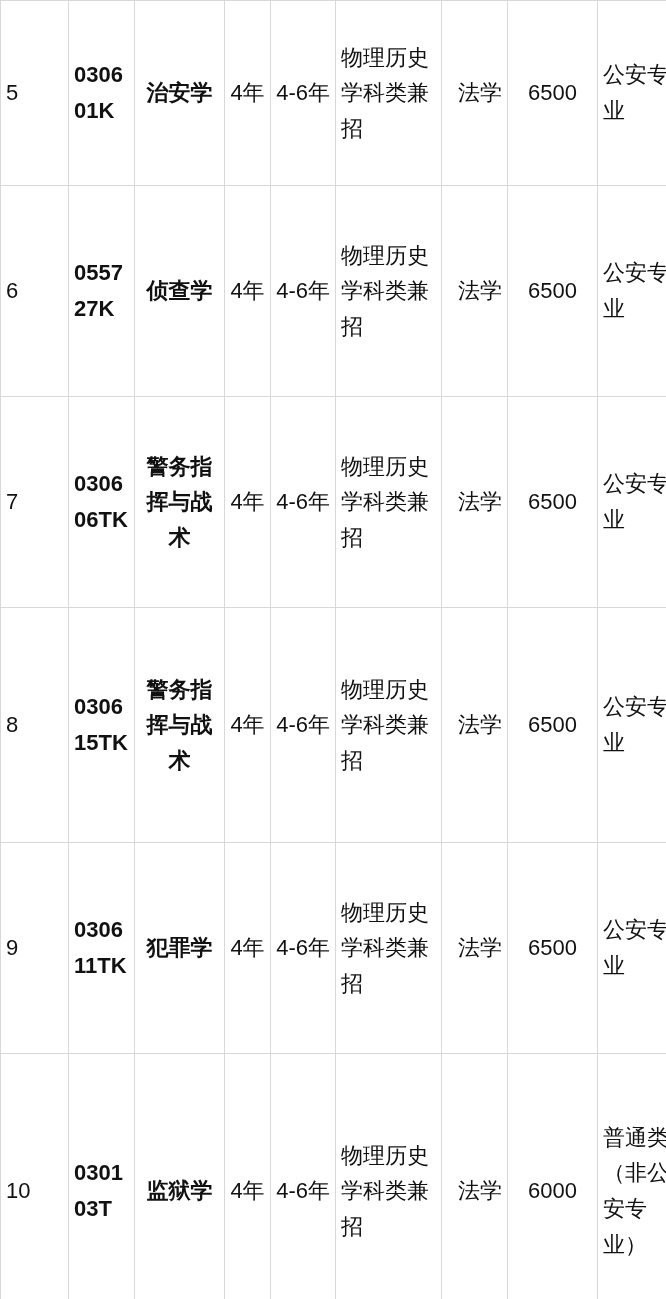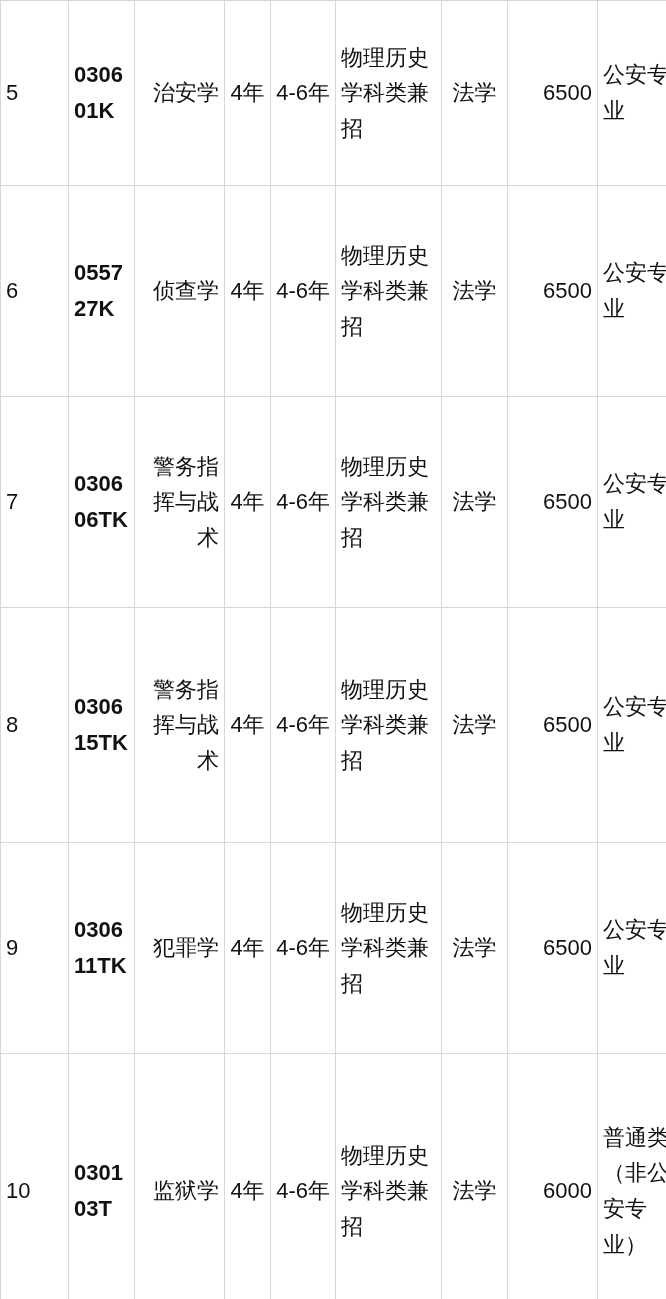--- a/index.html
+++ b/index.html
@@ -35,26 +35,26 @@
   col.c-name  { width: 90px; }
   col.c-len   { width: 46px; }
   col.c-range { width: 65px; }
   col.c-subj  { width: 106px; }
   col.c-cat   { width: 66px; }
   col.c-fee   { width: 90px; }
   col.c-type  { width: 95px; }
 
   td.index  { text-align: left;  padding-left: 10px; }
   td.code   { text-align: left;  padding-left: 9px; font-weight: bold; }
-  td.name   { text-align: right;  padding-left: 9px; }
+  td.name   { text-align: center;  padding-left: 9px; font-weight: bold; }
   td.len    { text-align: center;  padding-left: 8px; }
   td.range  { text-align: right;  padding-left: 8px; }
   td.subj   { text-align: left;  padding-left: 8px; margin-top: 16px; }
-  td.cat    { text-align: center;  padding-left: 9px; }
-  td.fee    { text-align: right;  padding-left: 9px; }
+  td.cat    { text-align: right;  padding-left: 9px; }
+  td.fee    { text-align: center;  padding-left: 9px; }
   td.type   { text-align: left;  padding-left: 10px; }
 
   
   tr.r0 td { height: 172px; }
   tr.r1 td { height: 198px; }
   tr.r2 td { height: 198px; }
   tr.r3 td { height: 222px; }
   tr.r4 td { height: 198px; }
   tr.r5 td { height: 262px; }
 </style>

